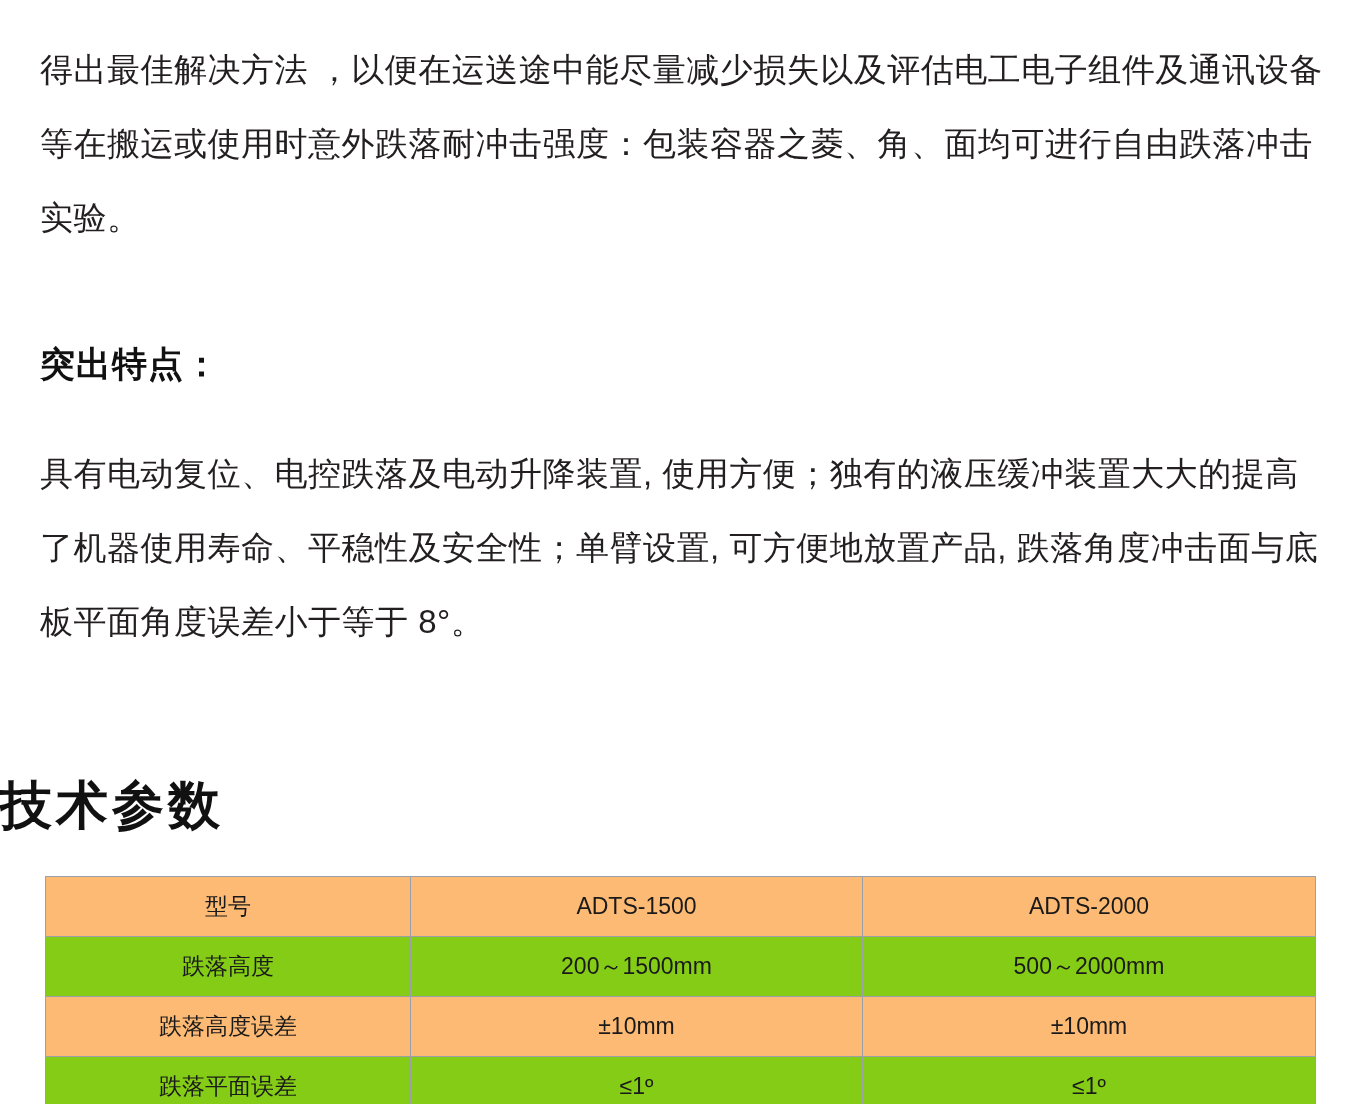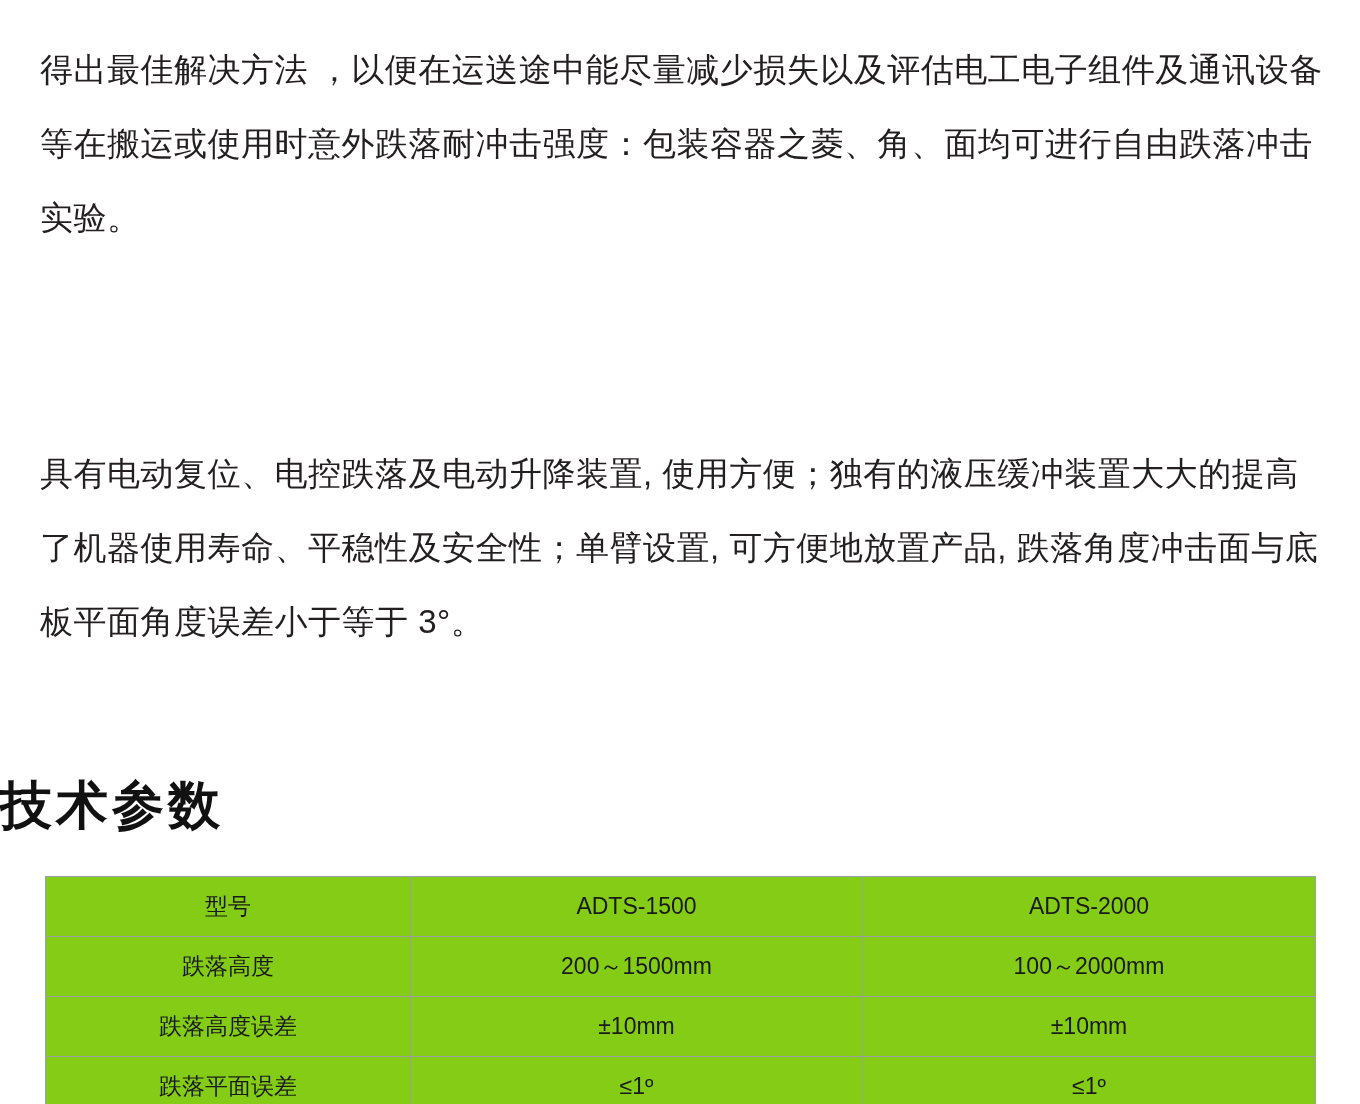--- a/index.html
+++ b/index.html
@@ -74,54 +74,55 @@
     vertical-align: middle;
     font-size: 23px;
     color: #1a1a1a;
     padding: 0 6px;
     box-sizing: border-box;
   }
   .spec-table col.c0 { width: 365px; }
   .spec-table col.c1 { width: 452px; }
   .spec-table col.c2 { width: 453px; }
   .row-shaded td {
-    background: #84cc16;
+    background: #fdba74;
   }
   .row-plain td {
     background: #84cc16;
   }
 </style>
 </head>
 <body>
 
 <div class="page">
 
   <p class="body-text" id="intro-paragraph">得出最佳解决方法 ，以便在运送途中能尽量减少损失以及评估电工电子组件及通讯设备等在搬运或使用时意外跌落耐冲击强度：包装容器之菱、角、面均可进行自由跌落冲击实验。</p>
 
+  <h2 class="section-heading">突出特点：</h2>
 
-  <p class="body-text" id="features-paragraph">具有电动复位、电控跌落及电动升降装置, 使用方便；独有的液压缓冲装置大大的提高了机器使用寿命、平稳性及安全性；单臂设置, 可方便地放置产品, 跌落角度冲击面与底板平面角度误差小于等于 3°。</p>
+  <p class="body-text" id="features-paragraph">具有电动复位、电控跌落及电动升降装置, 使用方便；独有的液压缓冲装置大大的提高了机器使用寿命、平稳性及安全性；单臂设置, 可方便地放置产品, 跌落角度冲击面与底板平面角度误差小于等于 8°。</p>
 
   <h1 class="specs-title">技术参数</h1>
 
   <table class="spec-table">
     <colgroup>
       <col class="c0">
         <col class="c1">
         <col class="c2">
     </colgroup>
     <tbody>
       <tr class="row-shaded">
         <td>型号</td>
         <td>ADTS-1500</td>
         <td>ADTS-2000</td>
       </tr>
       <tr class="row-plain">
         <td>跌落高度</td>
         <td>200～1500mm</td>
-        <td>100～2000mm</td>
+        <td>500～2000mm</td>
       </tr>
       <tr class="row-shaded">
         <td>跌落高度误差</td>
         <td>±10mm</td>
         <td>±10mm</td>
       </tr>
       <tr class="row-plain">
         <td>跌落平面误差</td>
         <td>≤1º</td>
         <td>≤1º</td>

